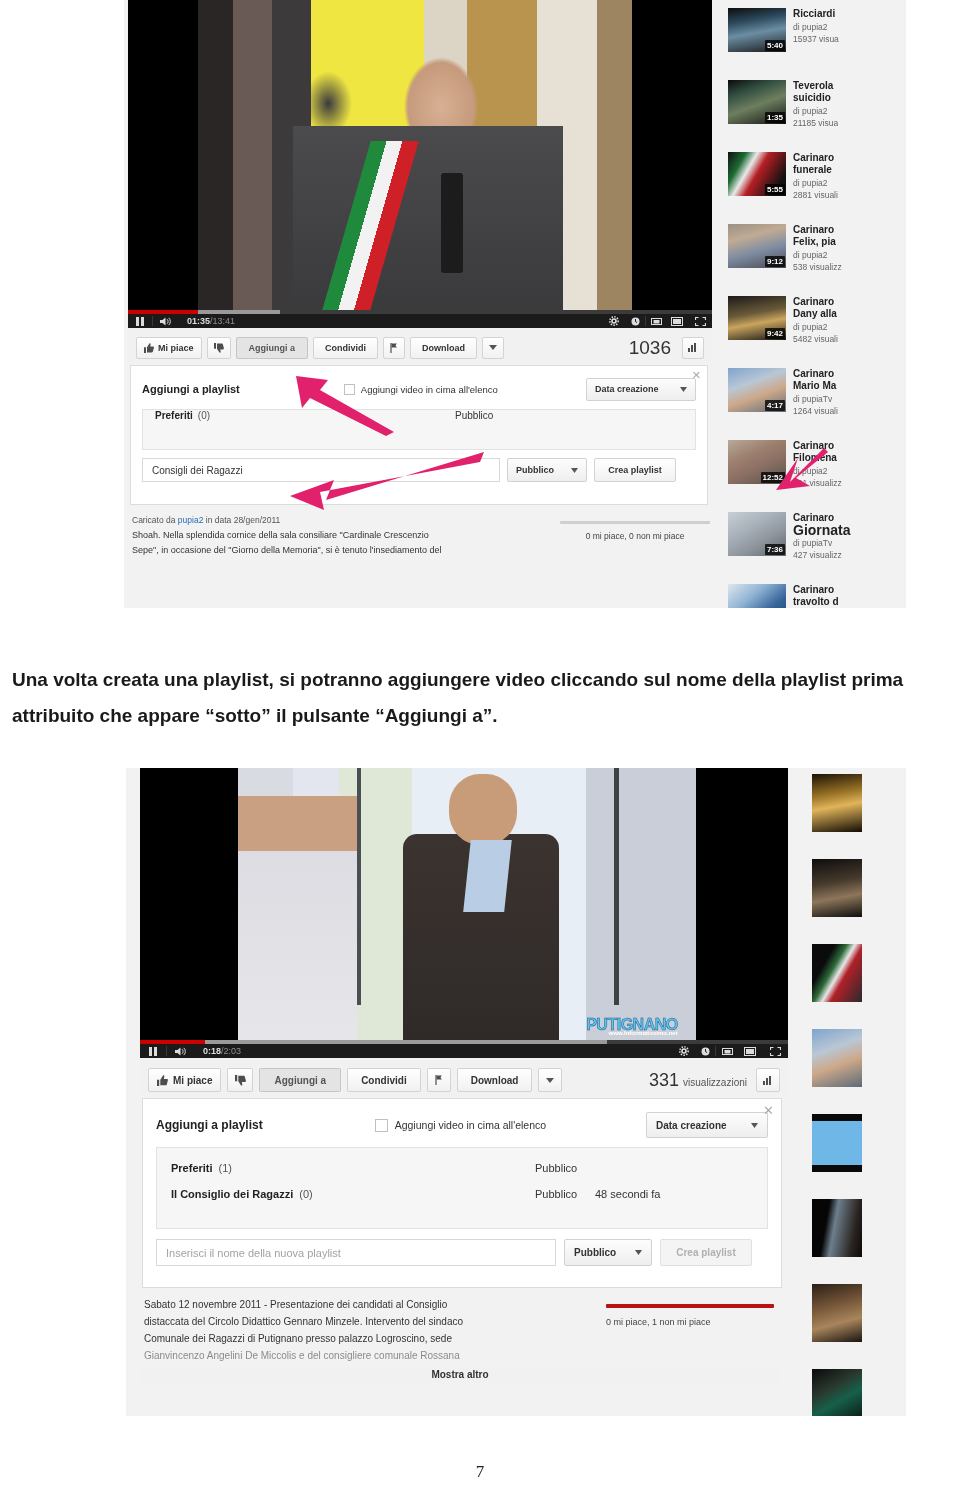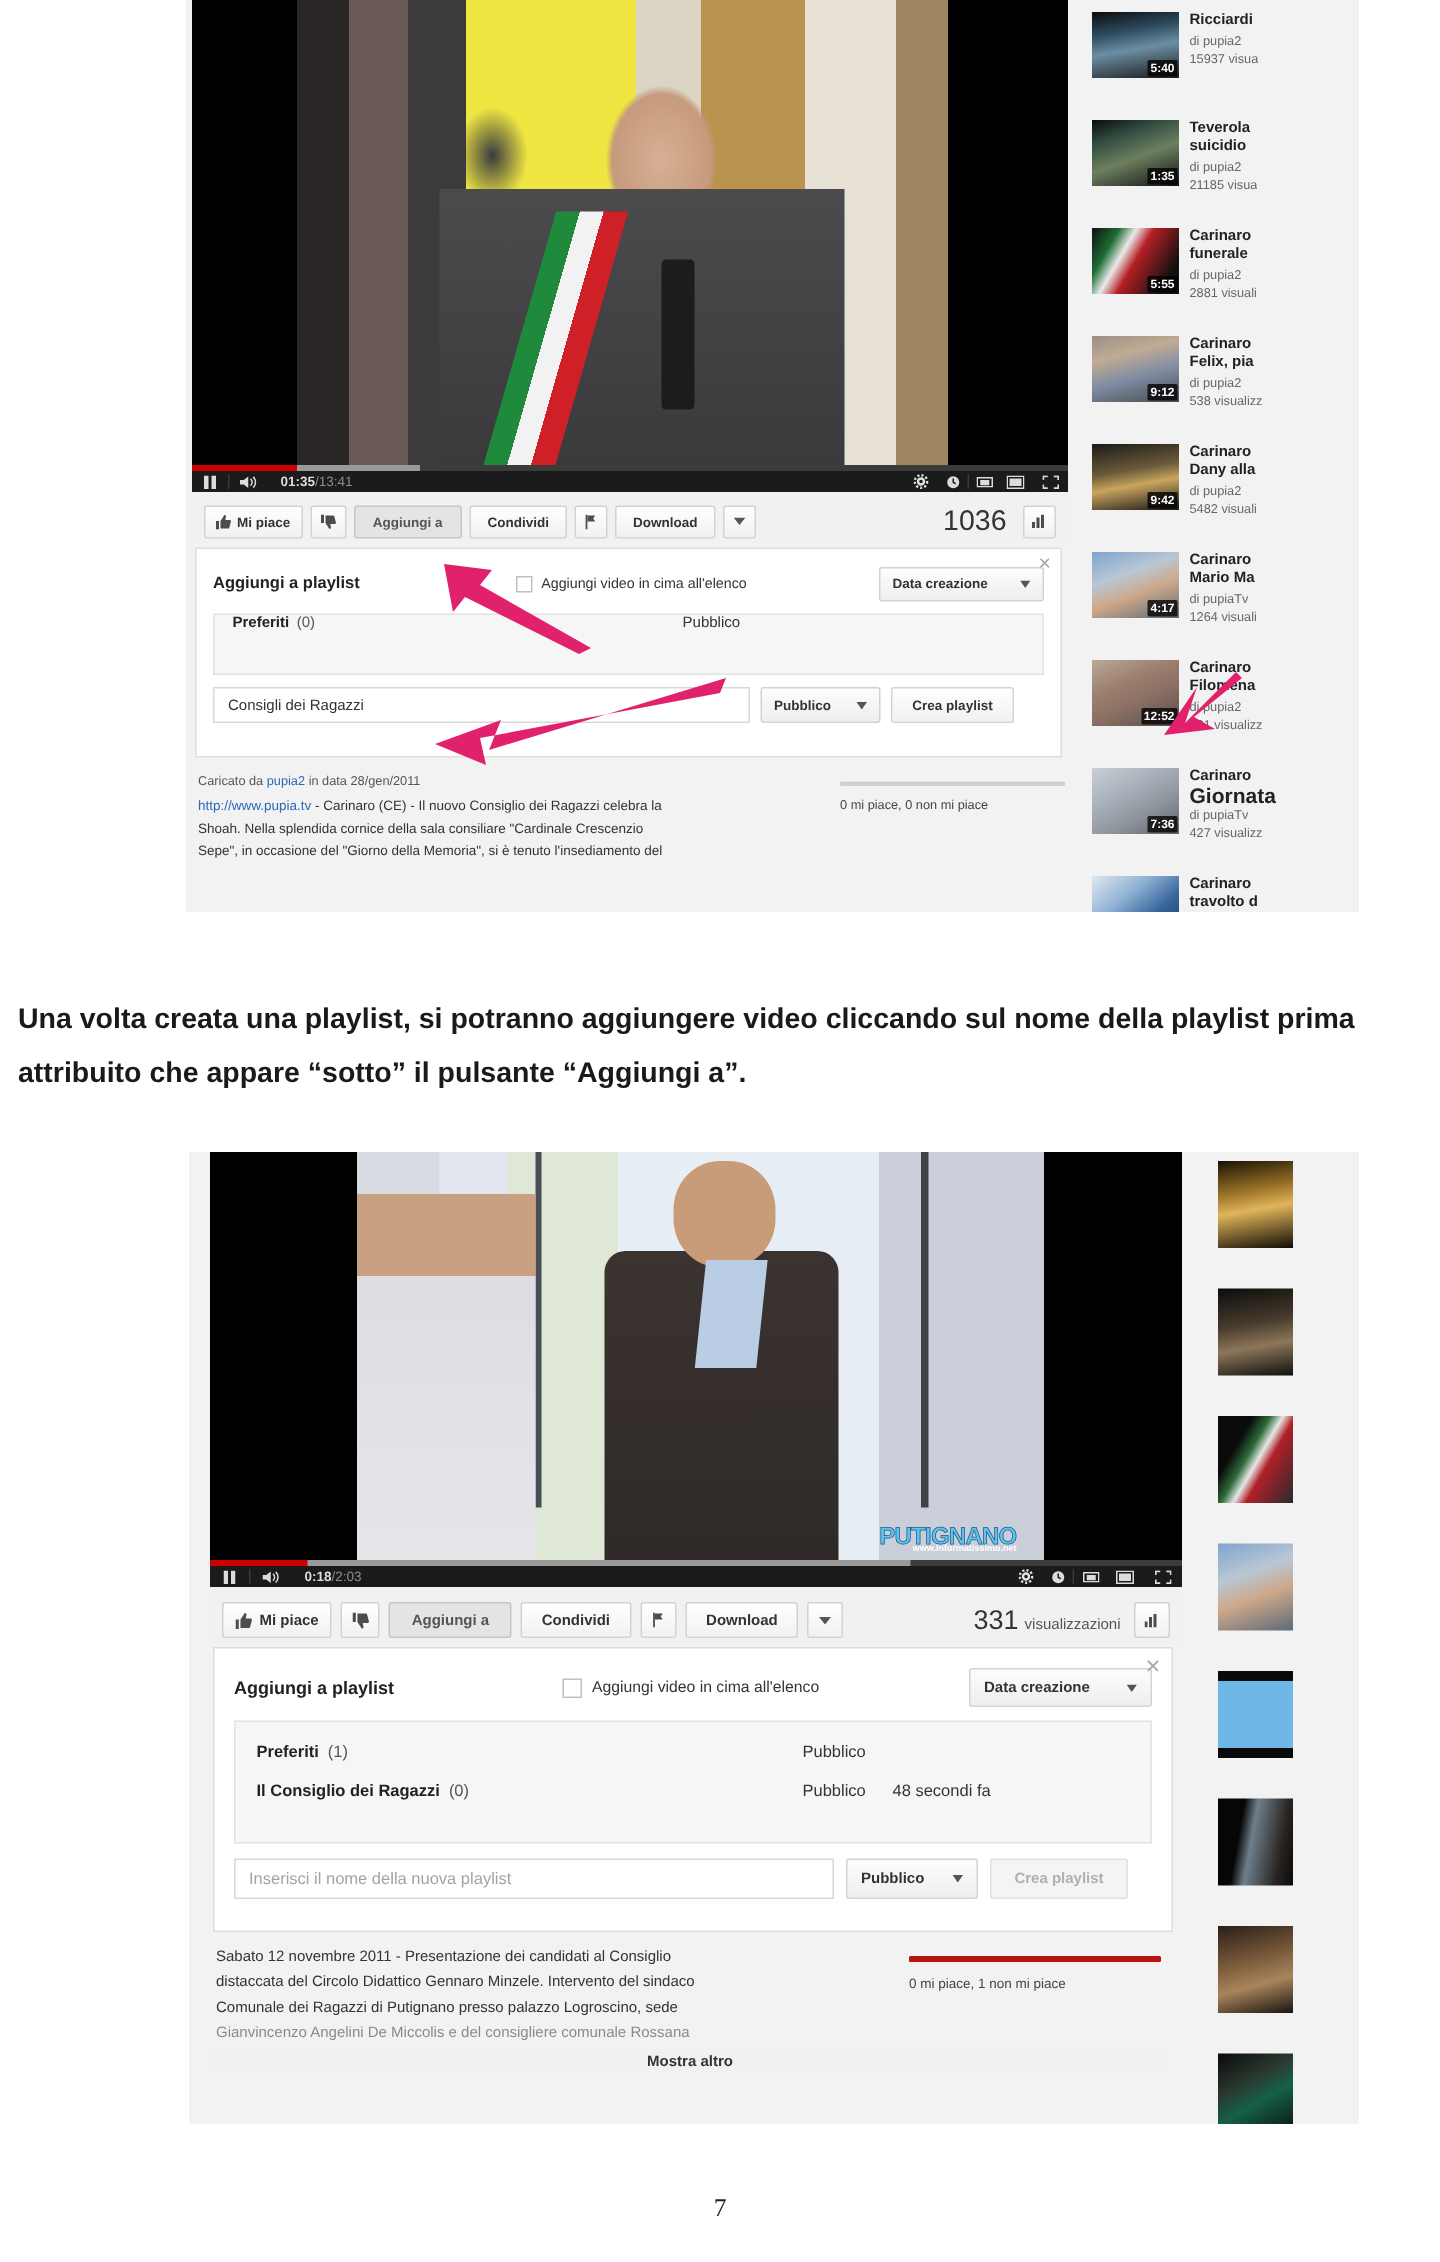--- a/index.html
+++ b/index.html
@@ -315,27 +315,24 @@
         </div>
       </div>
 
       <div class="desc" style="position:relative; margin:8px 4px 0 4px; width:578px; font-size:9px; line-height:15px;">
         <div class="meta" style="font-size:8.5px;">
           <span>Caricato da</span>
           <span class="link">pupia2</span>
           <span>in data</span>
           <span>28/gen/2011</span>
         </div>
-        <div style="margin-top:2px;">
-          <span class="link">http://www.pupia.tv</span><span> - Carinaro (CE) - Il nuovo Consiglio dei Ragazzi celebra la</span>
-        </div>
         <div>Shoah. Nella splendida cornice della sala consiliare "Cardinale Crescenzio</div>
         <div>Sepe", in occasione del "Giorno della Memoria", si è tenuto l'insediamento del</div>
 
-        <div class="ratingbox" style="right:0; top:8px; width:150px;">
+        <div class="ratingbox" style="right:0; top:8px; width:150px;text-align:center;">
           <div class="ratingbar" style="width: 100%;"></div>
           <div class="ratingtext" style="font-size:8.5px; margin-top:5px;">0 mi piace, 0 non mi piace</div>
         </div>
       </div>
     </div>
 
     <div class="yt-col-side" style="left:596px; top:2px; width:186px; padding-top:4px;">
       <div>
           <div class="side-row" style="height: 72px; padding: 2px 0px 0px 8px; align-items: flex-start;">
             <div class="thumb" style="width: 58px; height: 44px; background: linear-gradient(170deg, rgb(12, 12, 12) 0%, rgb(45, 74, 94) 30%, rgb(107, 142, 163) 55%, rgb(26, 26, 26) 100%);">

